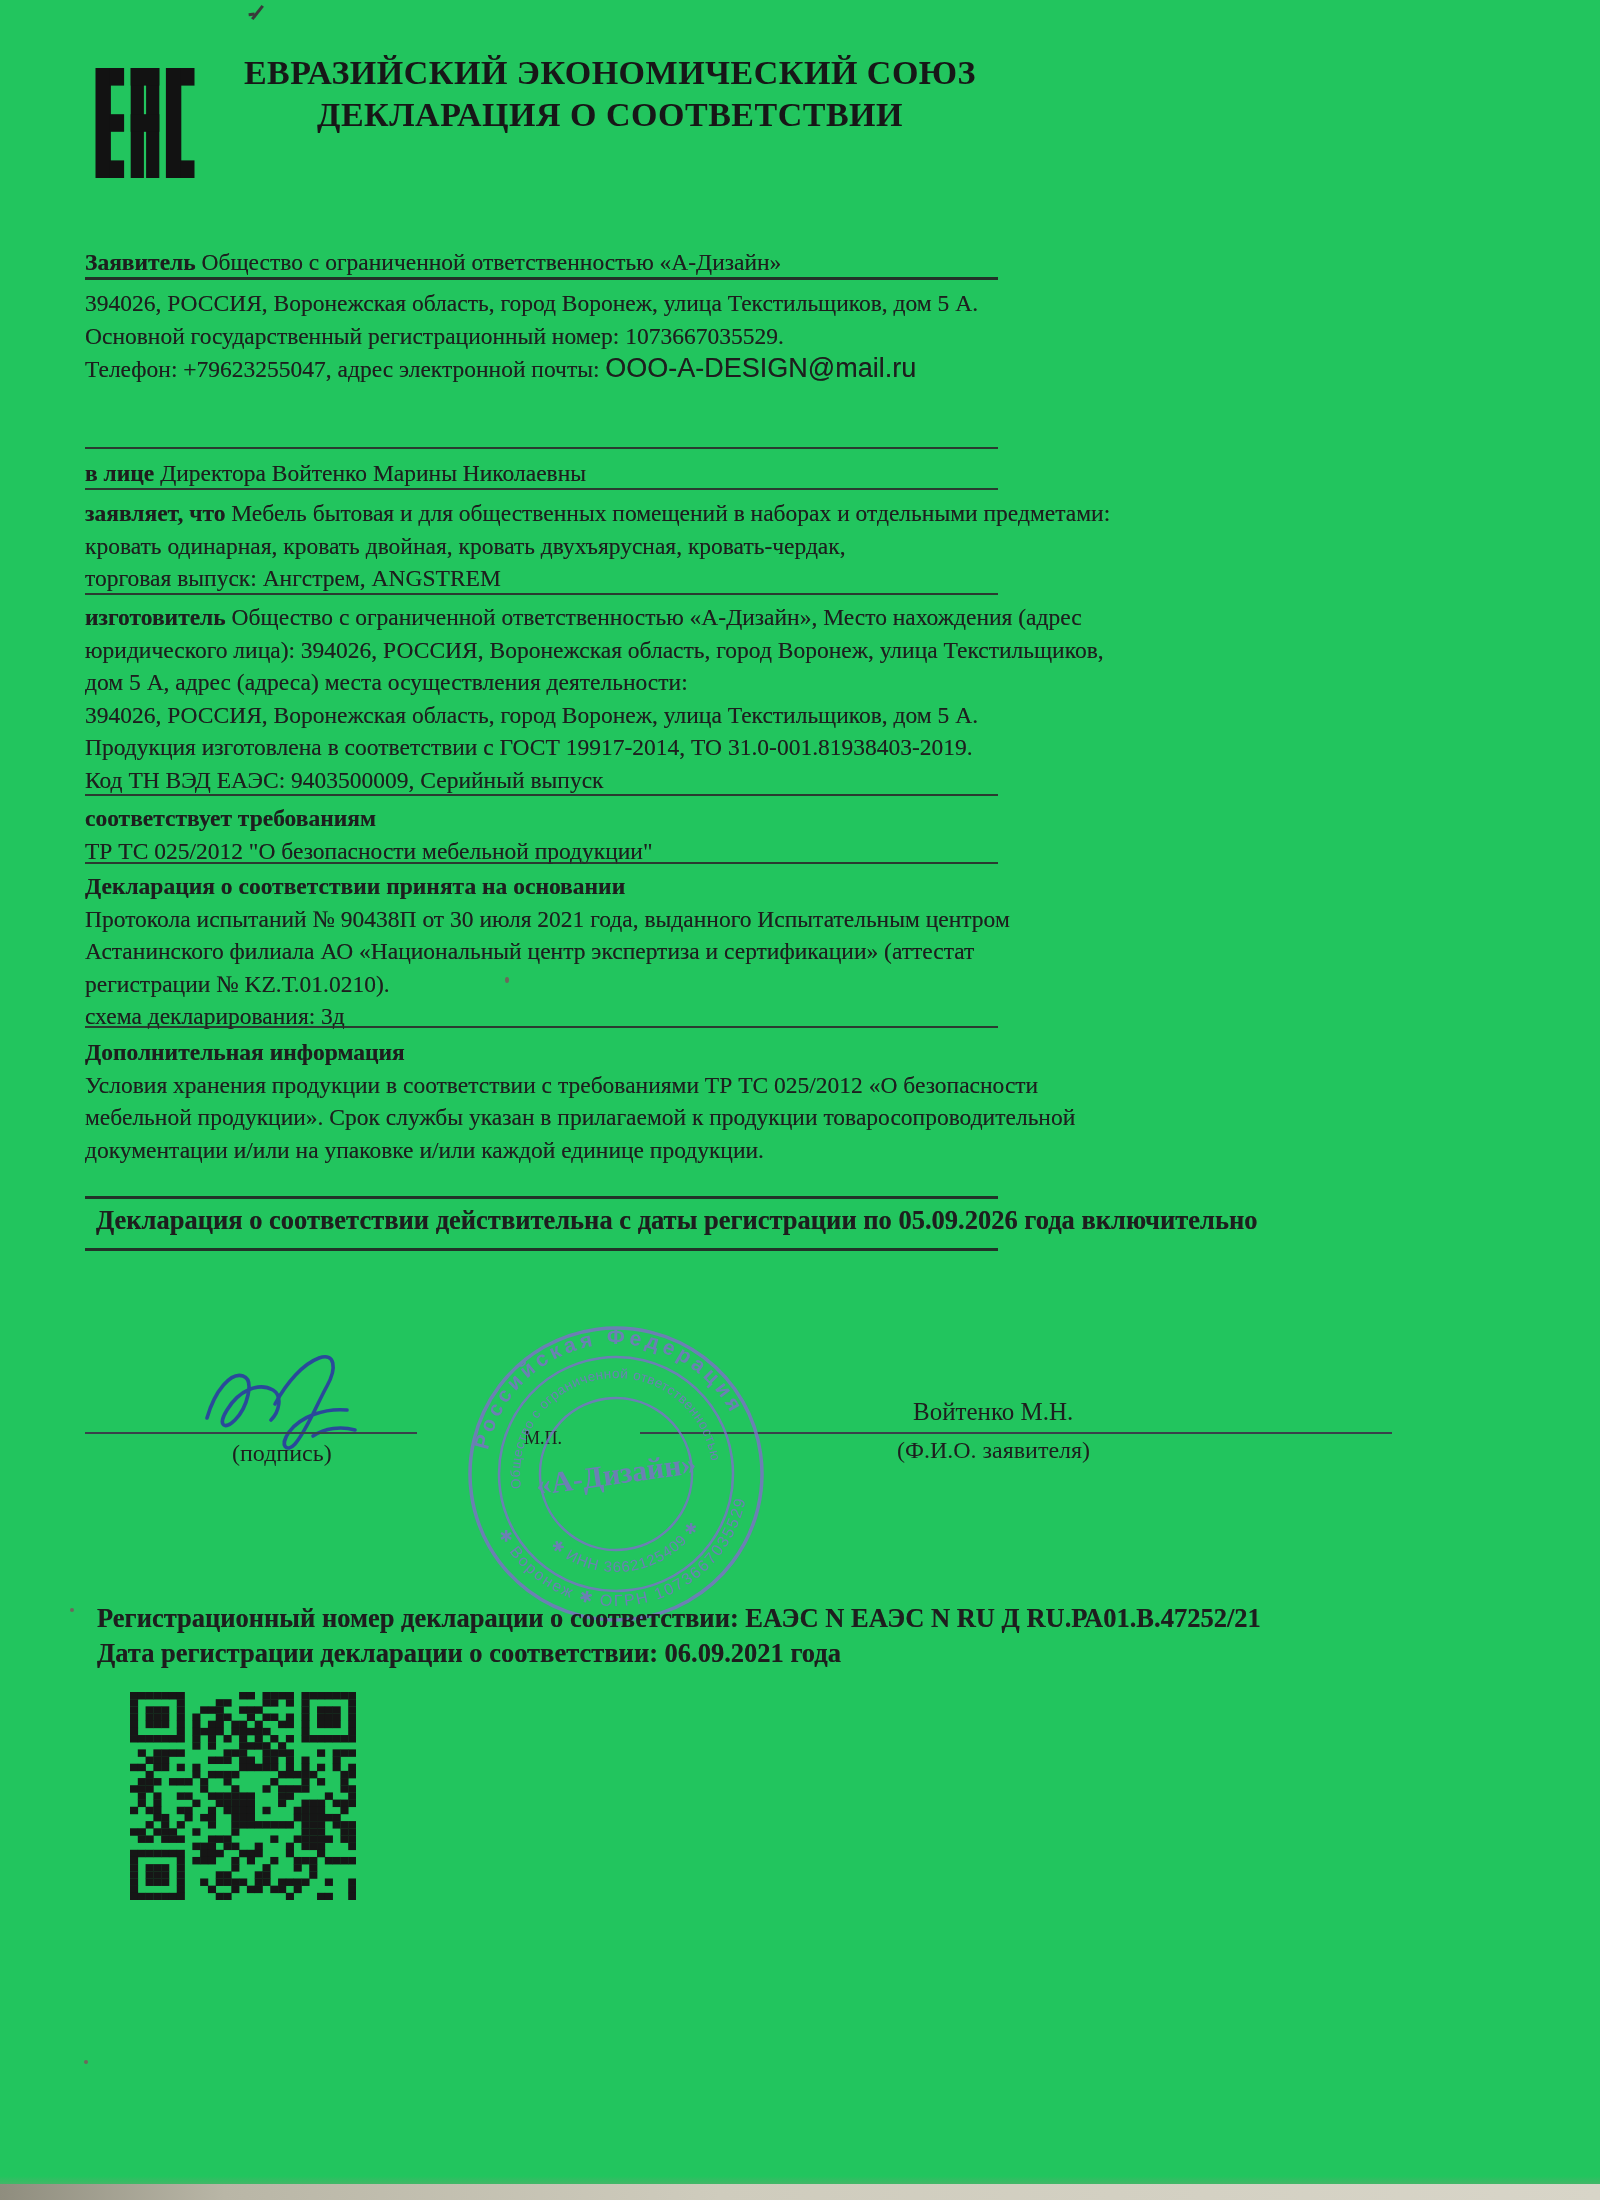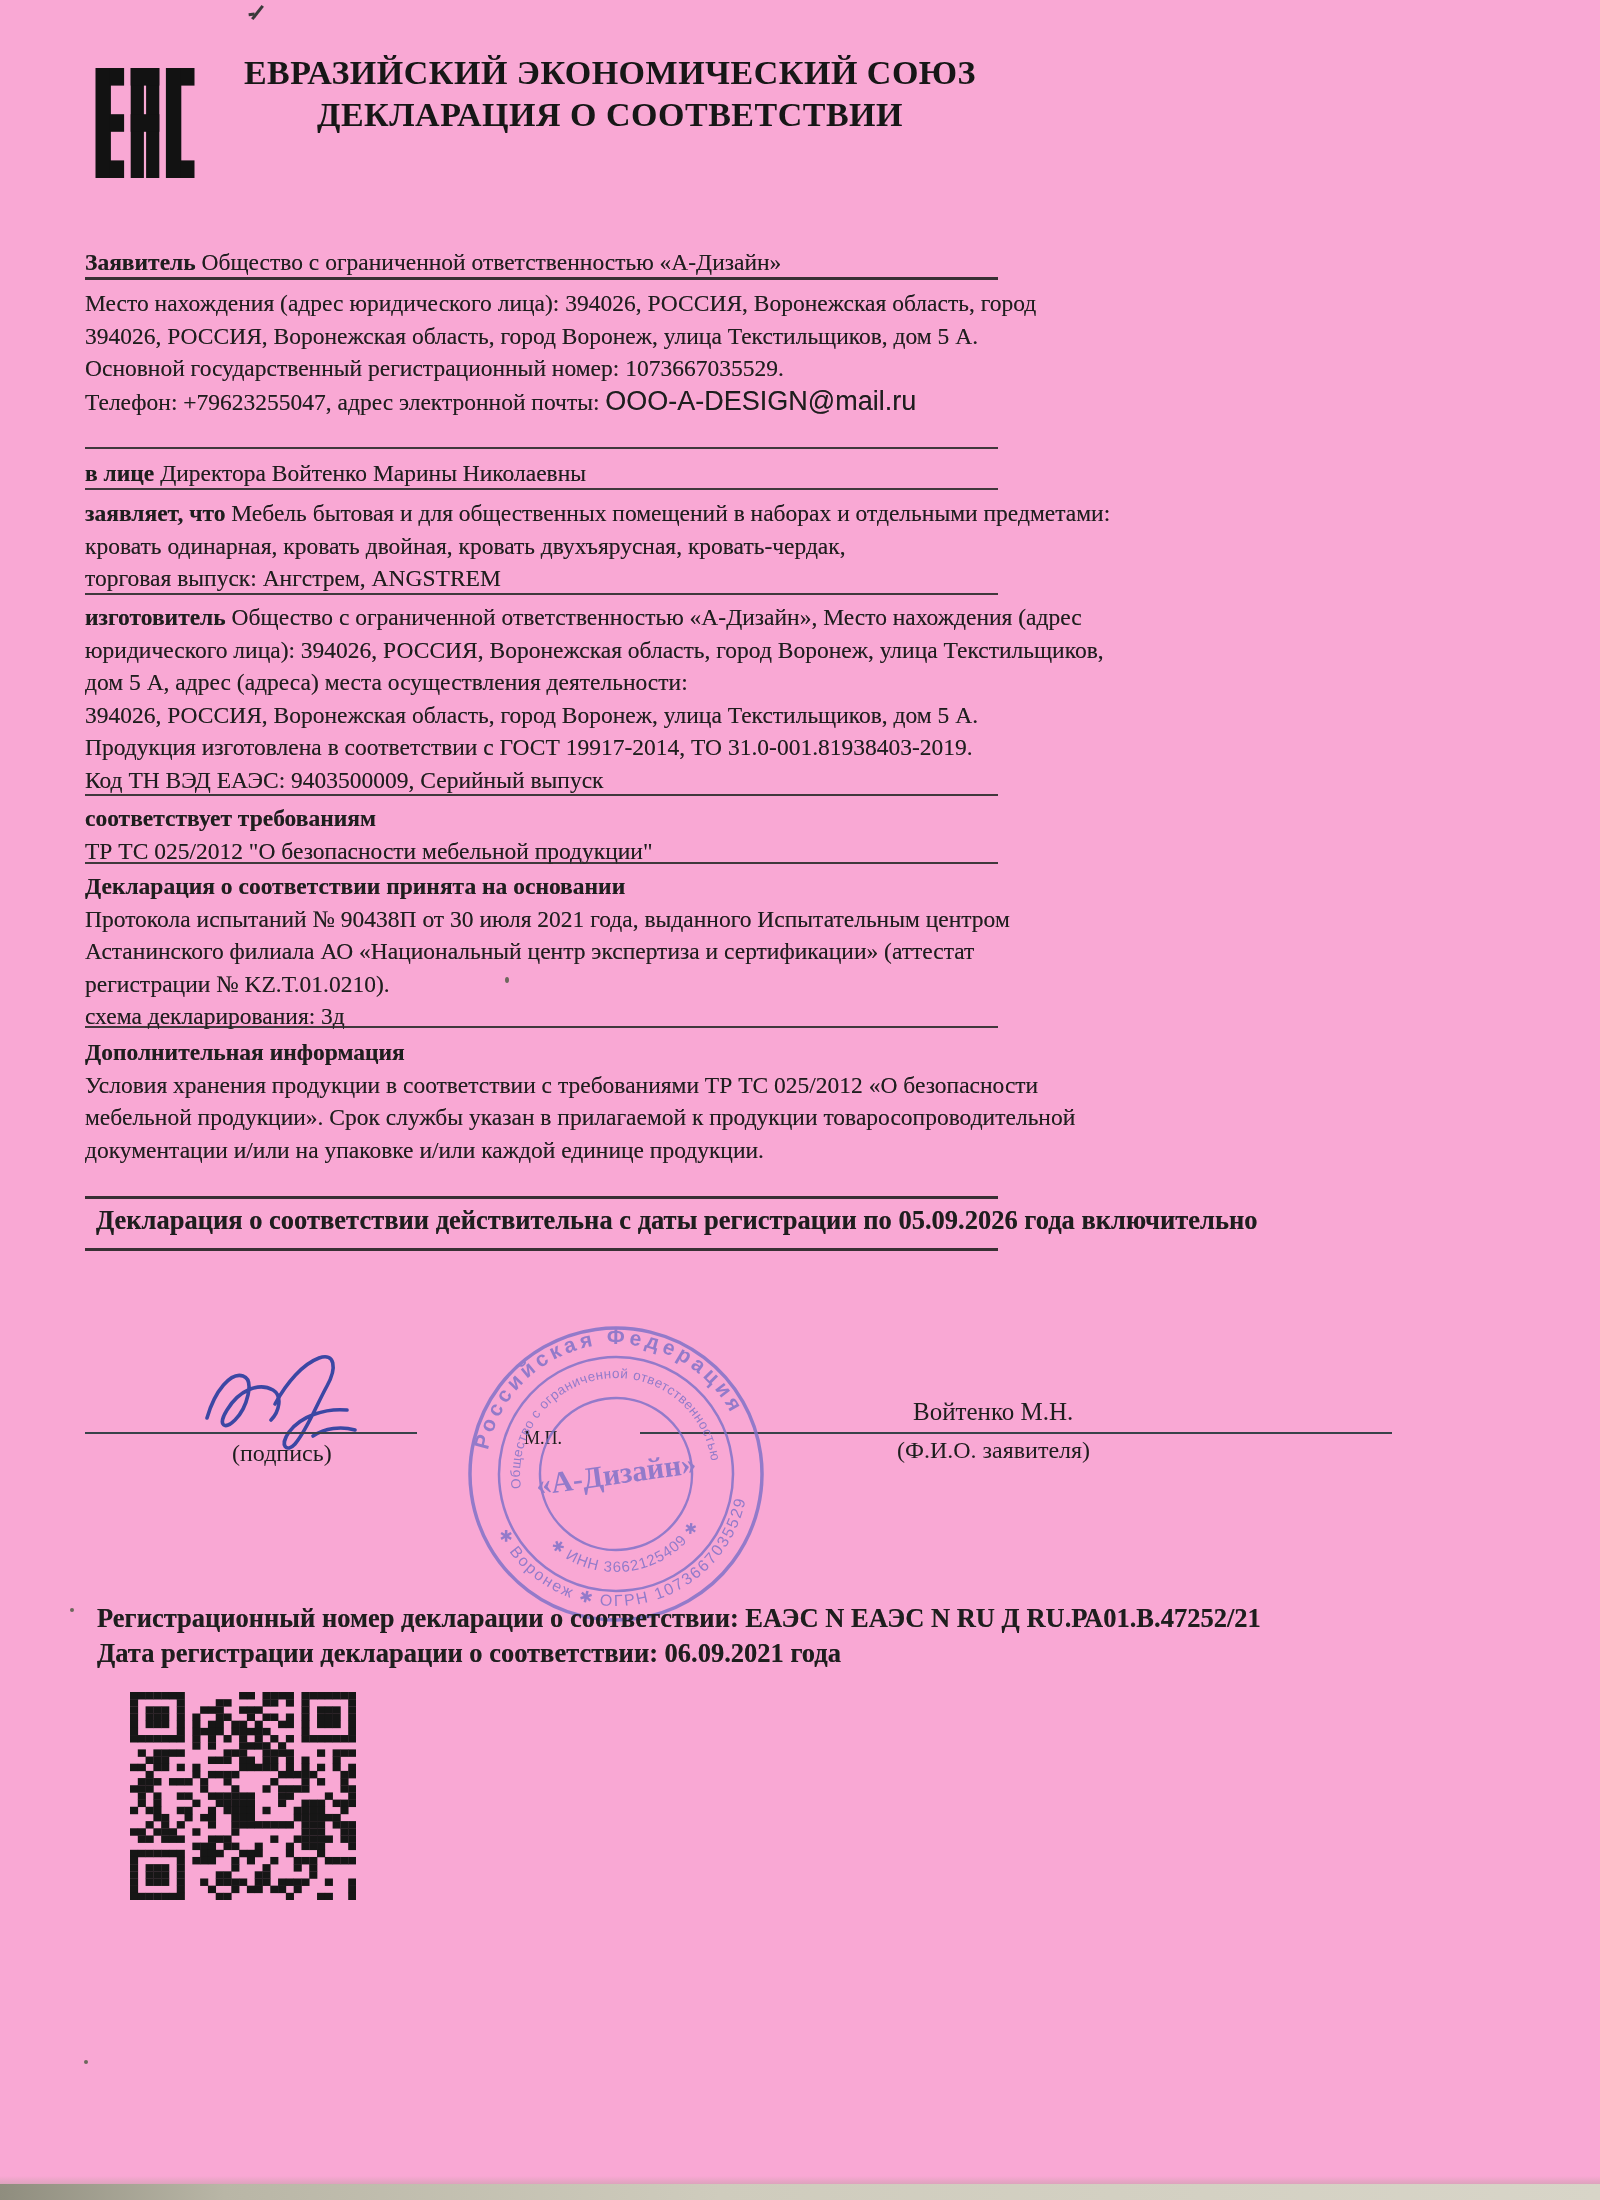--- a/index.html
+++ b/index.html
@@ -1,18 +1,18 @@
 <!DOCTYPE html>
 <html lang="ru" style="--stamp: #7d71c8; --sig: #2b3fa0;"><head>
 <meta charset="utf-8">
 <style>
   html,body{margin:0;padding:0;background:#e8e6df;}
   .page{
     position:relative;width:1600px;height:2200px;margin:0 auto;
-    background:#f9a8d4;overflow:hidden;
+    background:#22c55e;overflow:hidden;
     font-family:"Liberation Serif","DejaVu Serif",serif;
     color:#1e1e1e;
   }
   .abs{position:absolute;}
   .hdr{position:absolute;left:170px;top:52px;width:880px;text-align:center;
        font-weight:700;font-size:34px;line-height:42px;letter-spacing:.5px;color:#171717;}
   .sec{position:absolute;left:85px;width:1000px;}
   .ln{height:32.5px;line-height:32.5px;font-size:23.5px;white-space:nowrap;
       text-shadow:0 0 .5px rgba(20,20,20,.45);}
   .b{font-weight:700;}
@@ -60,21 +60,20 @@
     <div>ЕВРАЗИЙСКИЙ ЭКОНОМИЧЕСКИЙ СОЮЗ</div>
     <div>ДЕКЛАРАЦИЯ О СООТВЕТСТВИИ</div>
   </div>
 
   <div class="sec" style="top:246px">
     <div class="ln"><span class="b">Заявитель</span><span> Общество с ограниченной ответственностью «А-Дизайн»</span></div>
   </div>
   <div class="rule th" style="top:277px"></div>
 
   <div class="sec" style="top:287px">
-    <div class="ln">Место нахождения (адрес юридического лица): 394026, РОССИЯ, Воронежская область, город</div>
     <div class="ln">394026, РОССИЯ, Воронежская область, город Воронеж, улица Текстильщиков, дом 5 А.</div>
     <div class="ln">Основной государственный регистрационный номер: 1073667035529.</div>
     <div class="ln"><span>Телефон: +79623255047, адрес электронной почты: </span><span class="sans">OOO-A-DESIGN@mail.ru</span></div>
   </div>
   <div class="rule" style="top:447px"></div>
 
   <div class="sec" style="top:457px">
     <div class="ln"><span class="b">в лице</span><span> Директора Войтенко Марины Николаевны</span></div>
   </div>
   <div class="rule" style="top:488px"></div>

